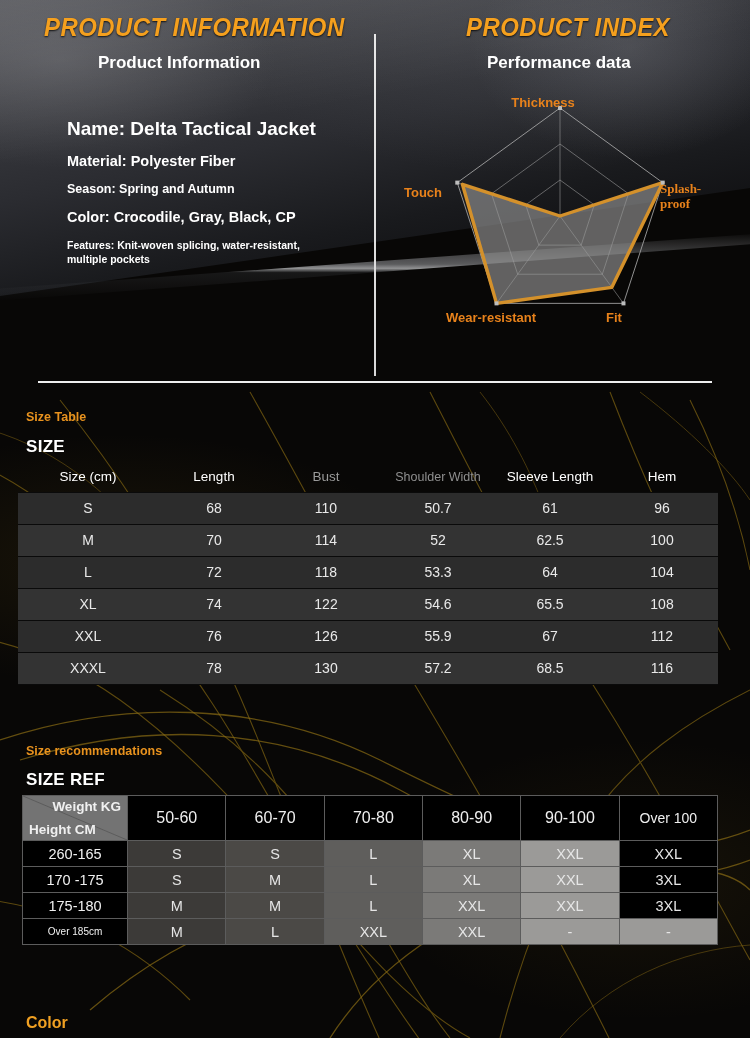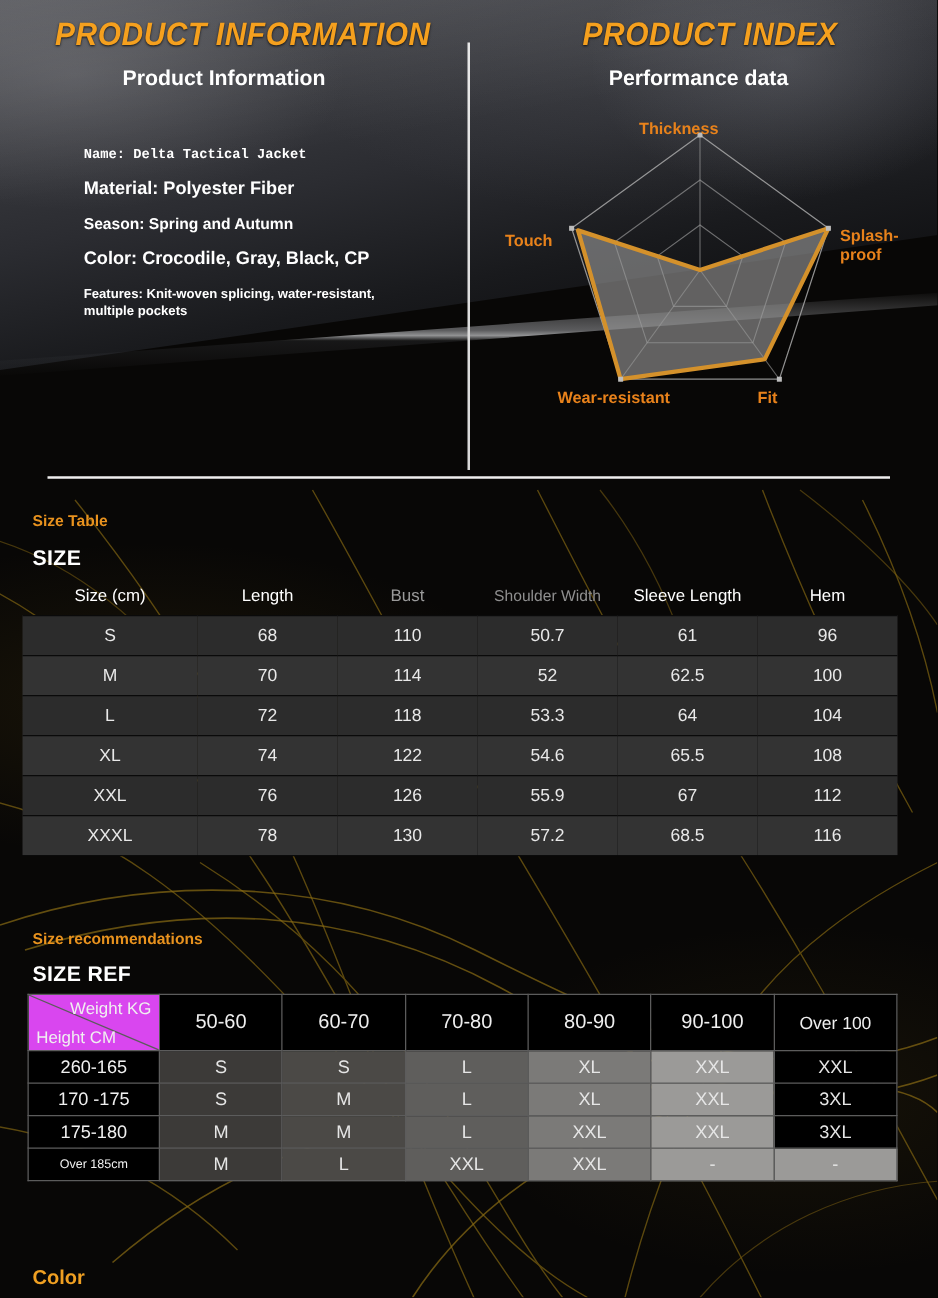--- a/index.html
+++ b/index.html
@@ -59,21 +59,21 @@
     white-space: nowrap;
   }
   .sub-title {
     position: absolute; color: #fff; font-size: 17px; font-weight: bold;
     white-space: nowrap;
   }
 
   
   .info-list { position: absolute; left: 67px; top: 118px; width: 300px; }
   .info-list div { color: #ffffff; margin-bottom: 13px; white-space: nowrap; }
-  .info-name     { font-size: 11px; font-weight: bold; font-family: Liberation Mono, monospace; }
+  .info-name     { font-size: 19px; font-weight: bold; }
   .info-material { font-size: 14.5px; font-weight: bold; }
   .info-season   { font-size: 12.5px; font-weight: bold; }
   .info-color    { font-size: 14.5px; font-weight: bold; }
   .info-features { font-size: 10.5px; font-weight: bold; white-space: normal !important;
                    line-height: 1.35; width: 262px; }
 
   
   .radar-wrap { position: absolute; left: 398px; top: 92px; width: 330px; height: 250px; }
   .radar-label {
     position: absolute; color: #E8821B; font-size: 13px; font-weight: bold;
@@ -106,21 +106,21 @@
   .size-table col.c5 { width: 112px; }
 
   
   .ref-table { position: absolute; left: 22px; top: 795px; width: 696px;
     border-collapse: collapse; table-layout: fixed; }
   .ref-table td { border: 1px solid #5c5c5c; text-align: center;
     font-size: 14.5px; color: #e6e6e6; height: 26px; }
   .ref-table col.rc0 { width: 105px; }
   .ref-table col.rcx { width: 98.2px; }
   .ref-head-cell {
-    background: #d946ef; position: relative; height: 44px !important; padding: 0;
+    background: #737373; position: relative; height: 44px !important; padding: 0; font-weight: bold;
   }
   .ref-head-inner { position: relative; width: 100%; height: 44px; }
   .ref-head-inner .wk { position: absolute; right: 6px; top: 3px; font-size: 13.5px; color: #f0f0f0; }
   .ref-head-inner .hc { position: absolute; left: 6px; bottom: 3px; font-size: 13.5px; color: #f0f0f0; }
   .ref-head-inner .slash { position:absolute; left:0; top:0; width:100%; height:100%; }
   .ref-table td.colhead { background: #000; font-size: 16px; color: #efefef; height: 44px; }
   .ref-table td.colhead.small { font-size: 14px; }
   .ref-table td.rowhead { background: #000; font-size: 14.5px; color: #f0f0f0; }
   .ref-table td.rowhead.tiny { font-size: 10px; }
   .lv1 { background:#3c3a38; color:#c9c9c9; }
@@ -202,21 +202,21 @@
         <line x1="162" y1="124" x2="59.28589624012341" y2="90.6261646075057" stroke="#a0a0a0" stroke-width="0.9" opacity="0.6"></line>
         <polygon points="162,124 264.7141037598766,90.62616460750567 213.84265925219614,195.35529890387036 98.51919275241292,211.37383539249433 64.42160142811723,92.2948563771304" fill="#9a9a9a" fill-opacity="0.62" stroke="#D4912B" stroke-width="3.4" stroke-linejoin="round"></polygon>
         <rect x="160" y="14" width="4" height="4" fill="#bdbdbd"></rect>
         <rect x="262.7141037598766" y="88.62616460750567" width="4" height="4" fill="#bdbdbd"></rect>
         <rect x="223.4808072475871" y="209.37383539249433" width="4" height="4" fill="#bdbdbd"></rect>
         <rect x="96.51919275241292" y="209.37383539249433" width="4" height="4" fill="#bdbdbd"></rect>
         <rect x="57.28589624012341" y="88.6261646075057" width="4" height="4" fill="#bdbdbd"></rect>
       </svg>
 
     <div class="radar-label" style="left:95px; top:3px; width:100px;">Thickness</div>
-    <div class="radar-label wrap" style="left:274px; top:90px; text-align:left;">Splash-proof</div>
+    <div class="radar-label wrap" style="left:262px; top:90px; text-align:left;font-family:Liberation Serif, serif;">Splash-proof</div>
     <div class="radar-label" style="left:196px; top:218px; width:40px;">Fit</div>
     <div class="radar-label" style="left:28px; top:218px; width:130px;">Wear-resistant</div>
     <div class="radar-label" style="left:-5px; top:93px; width:60px; text-align:center;">Touch</div>
   </div>
 
   <div class="sec-tag" style="left:26px; top:410px;">Size Table</div>
   <div class="sec-big" style="left:26px; top:437px;">SIZE</div>
 
   <table class="size-table">
     <colgroup>

